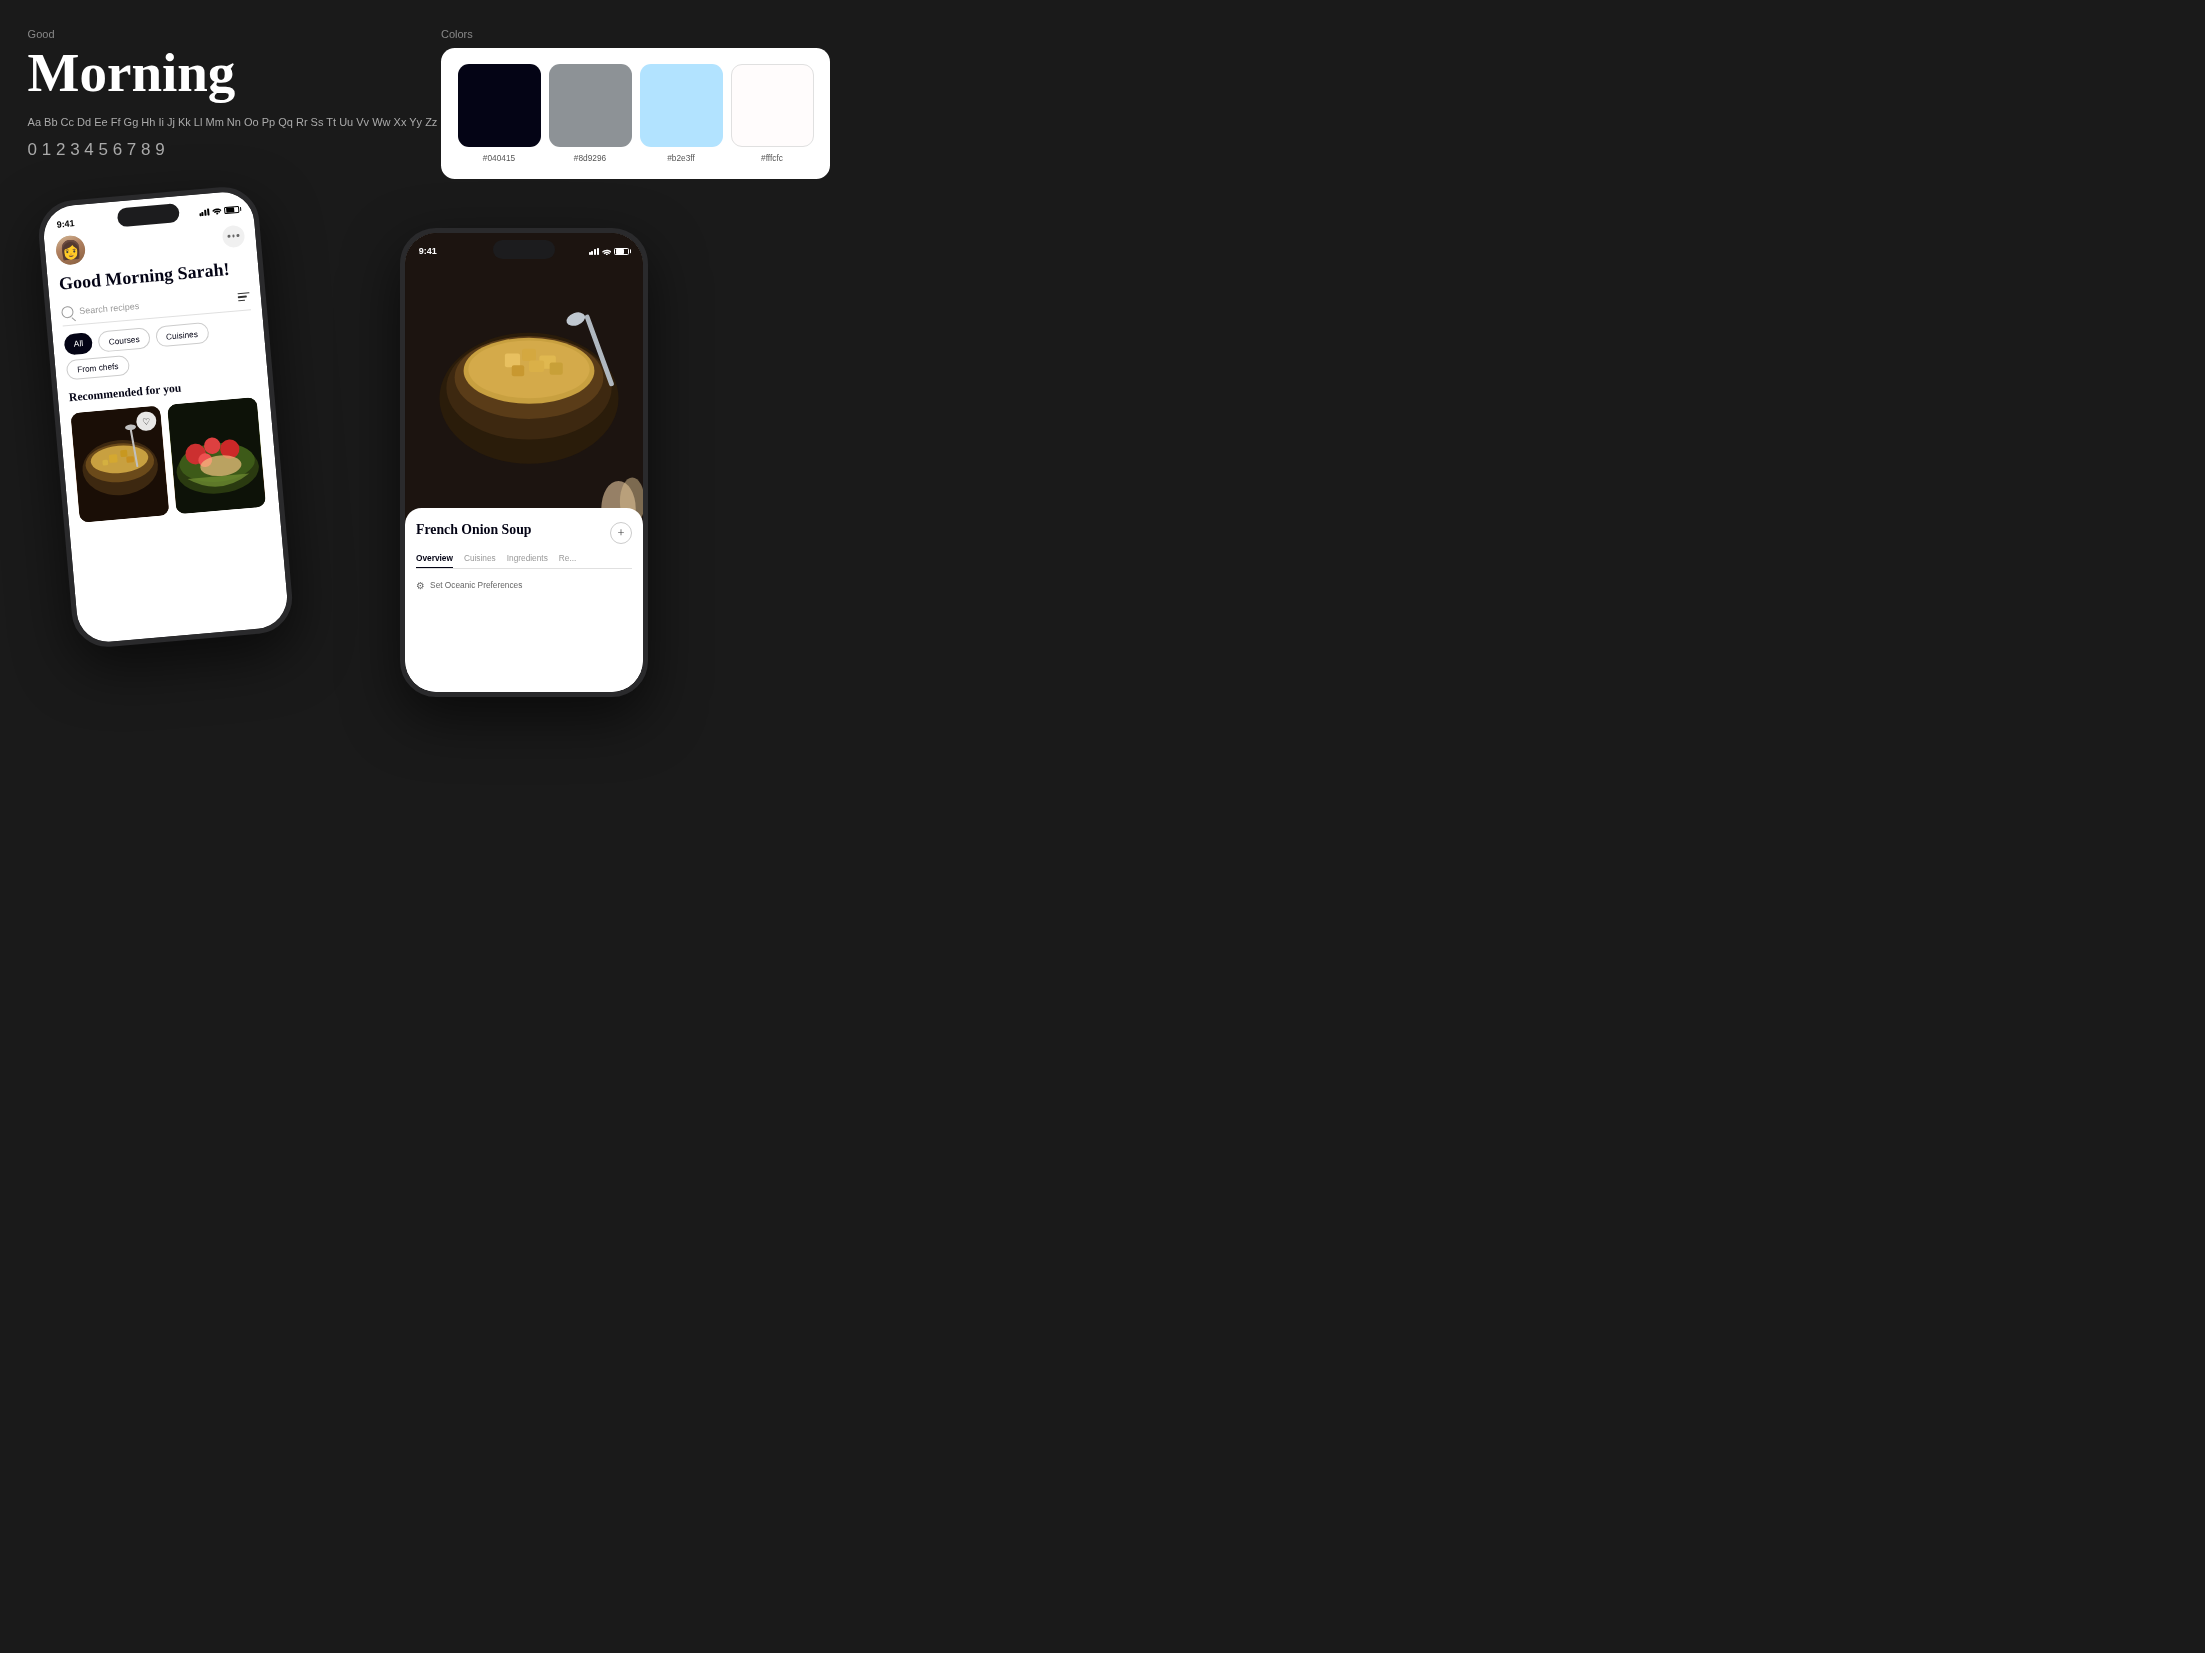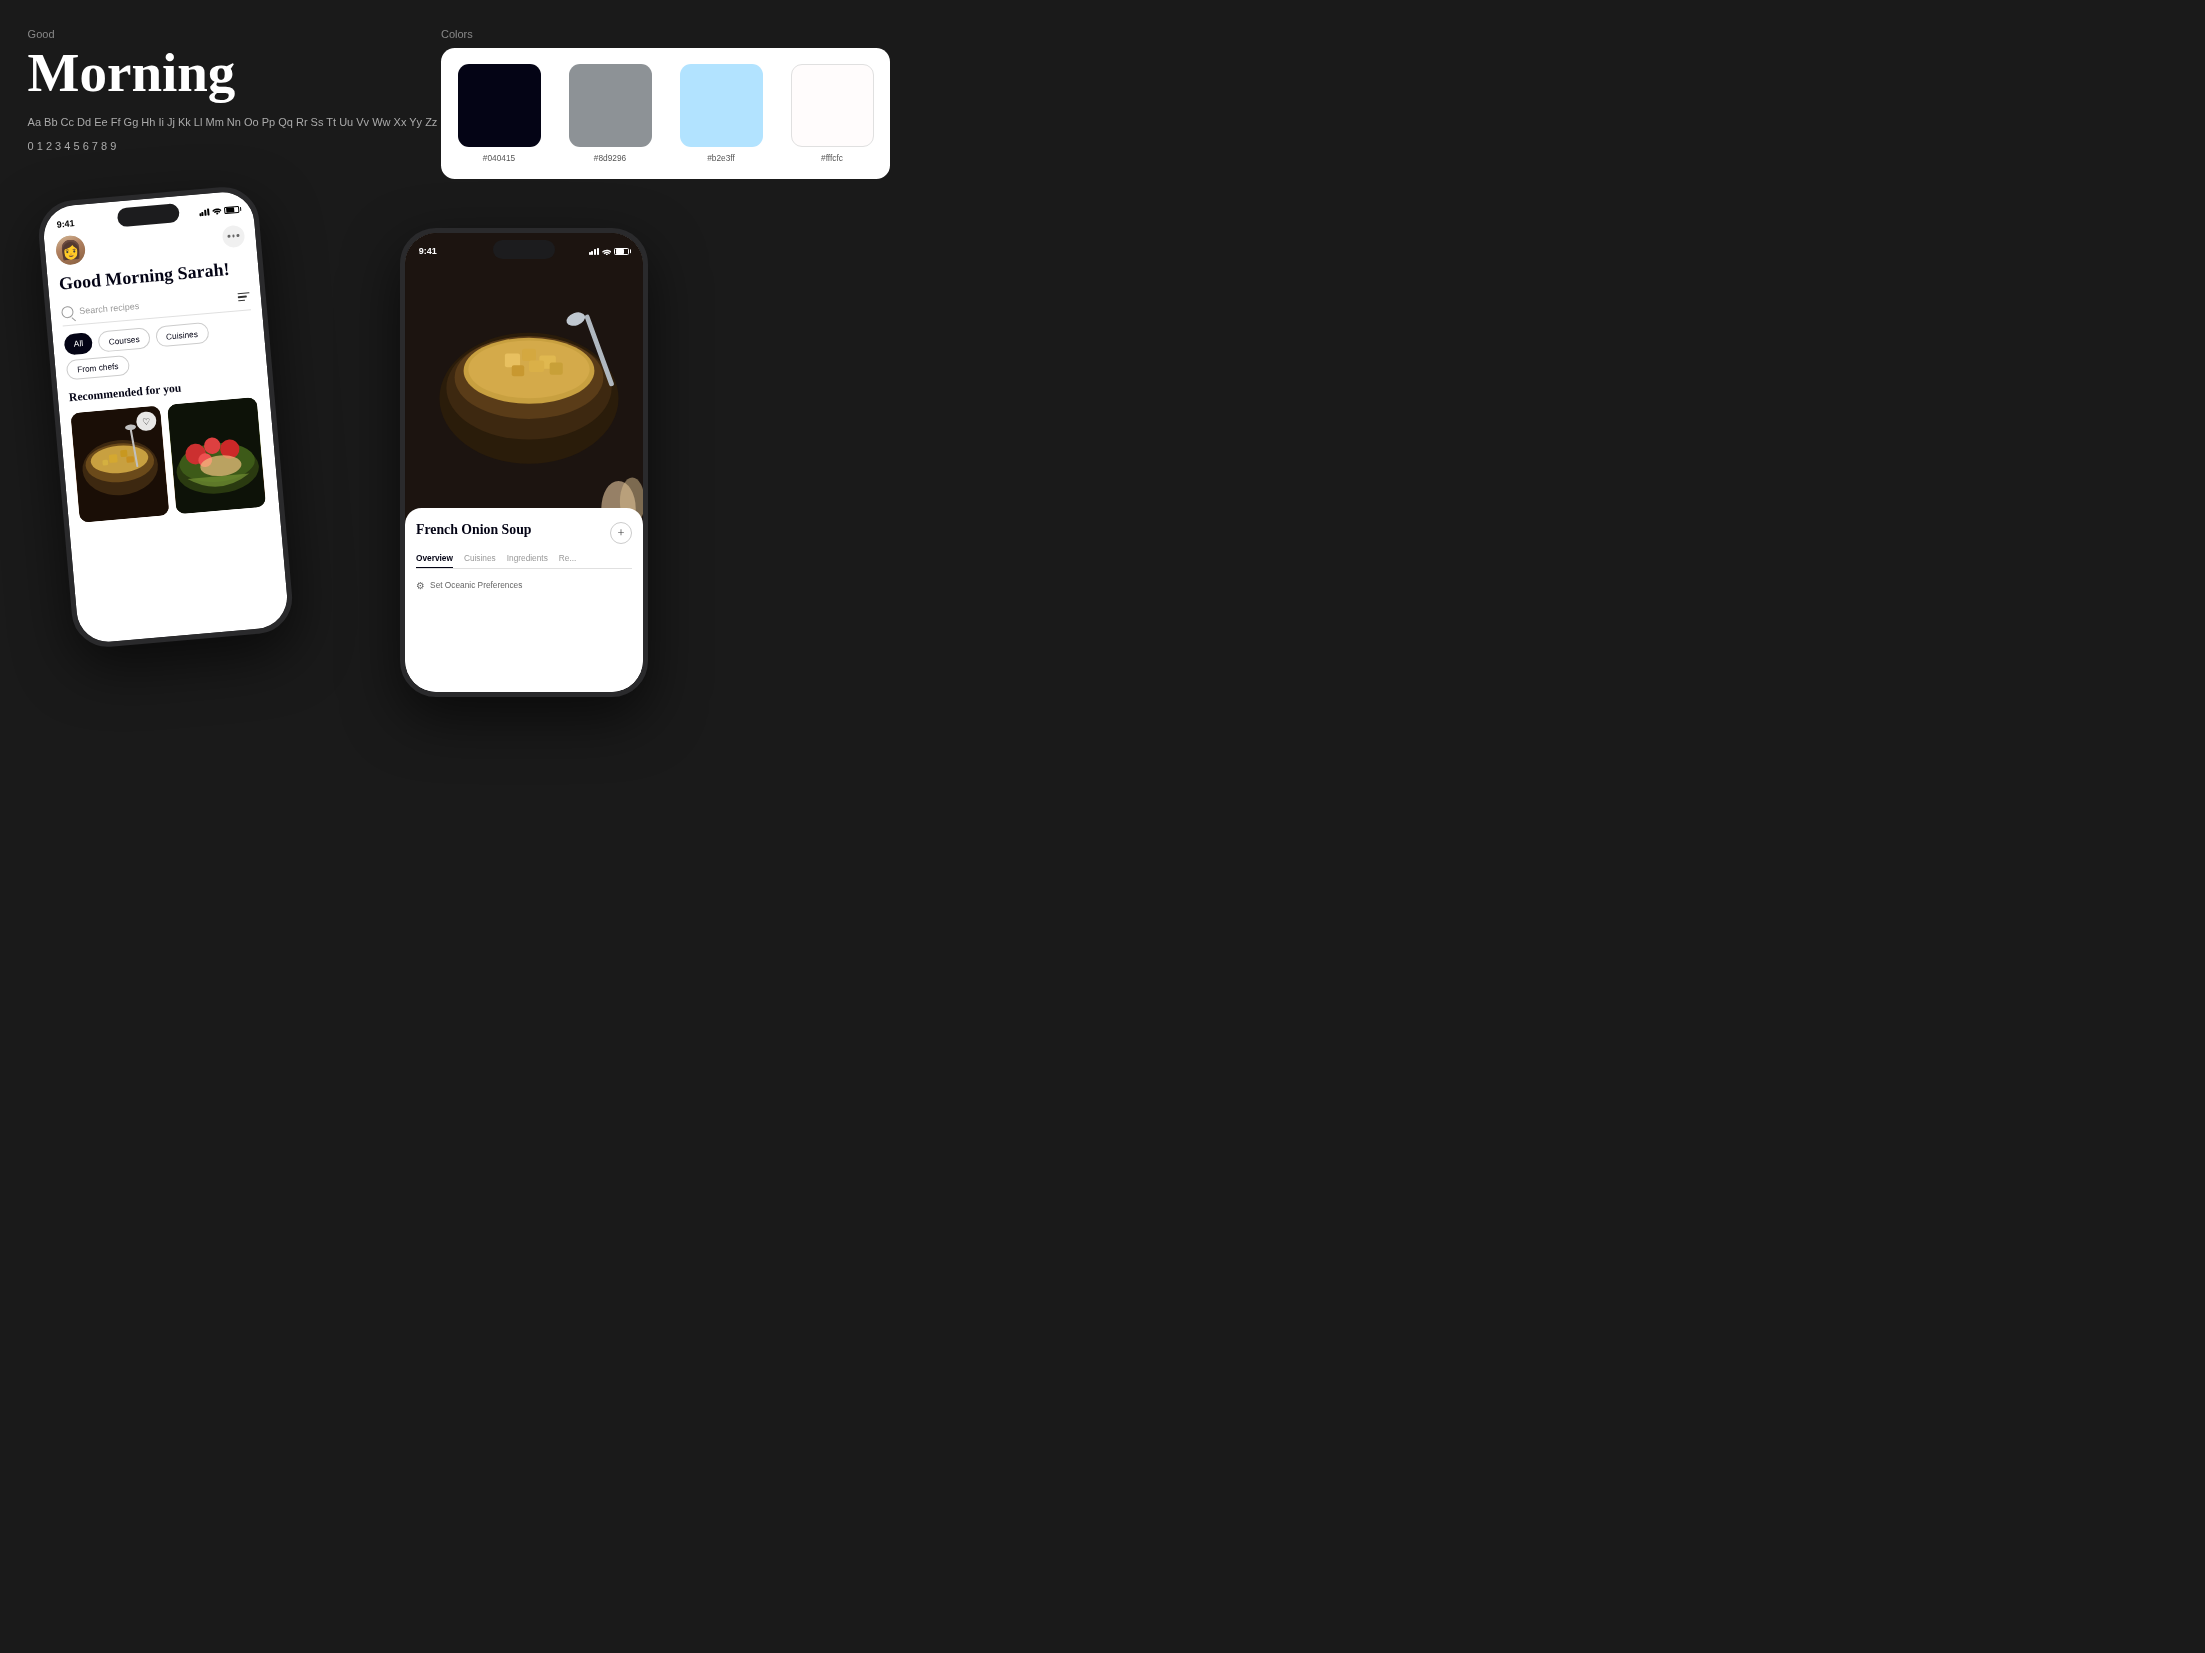--- a/index.html
+++ b/index.html
@@ -40,37 +40,37 @@
     .font-alphabet {
       font-family: 'Helvetica Neue', Arial, sans-serif;
       font-size: 11px;
       color: #aaa;
       line-height: 1.6;
       margin-bottom: 8.3px;
     }
 
     .font-numbers {
       font-family: 'Helvetica Neue', Arial, sans-serif;
-      font-size: 11px;
+      font-size: 17px;
       color: #aaa;
     }
 
     
     .colors-section {
       position: absolute;
       top: 27.6px;
       left: 441px;
     }
 
     .colors-container {
       background: white;
       border-radius: 13.8px;
       padding: 16.5px;
       display: flex;
-      gap: 28px;
+      gap: 8px;
       margin-top: 8.3px;
     }
 
     .color-swatch {
       display: flex;
       flex-direction: column;
       align-items: center;
       gap: 5.5px;
     }
 

